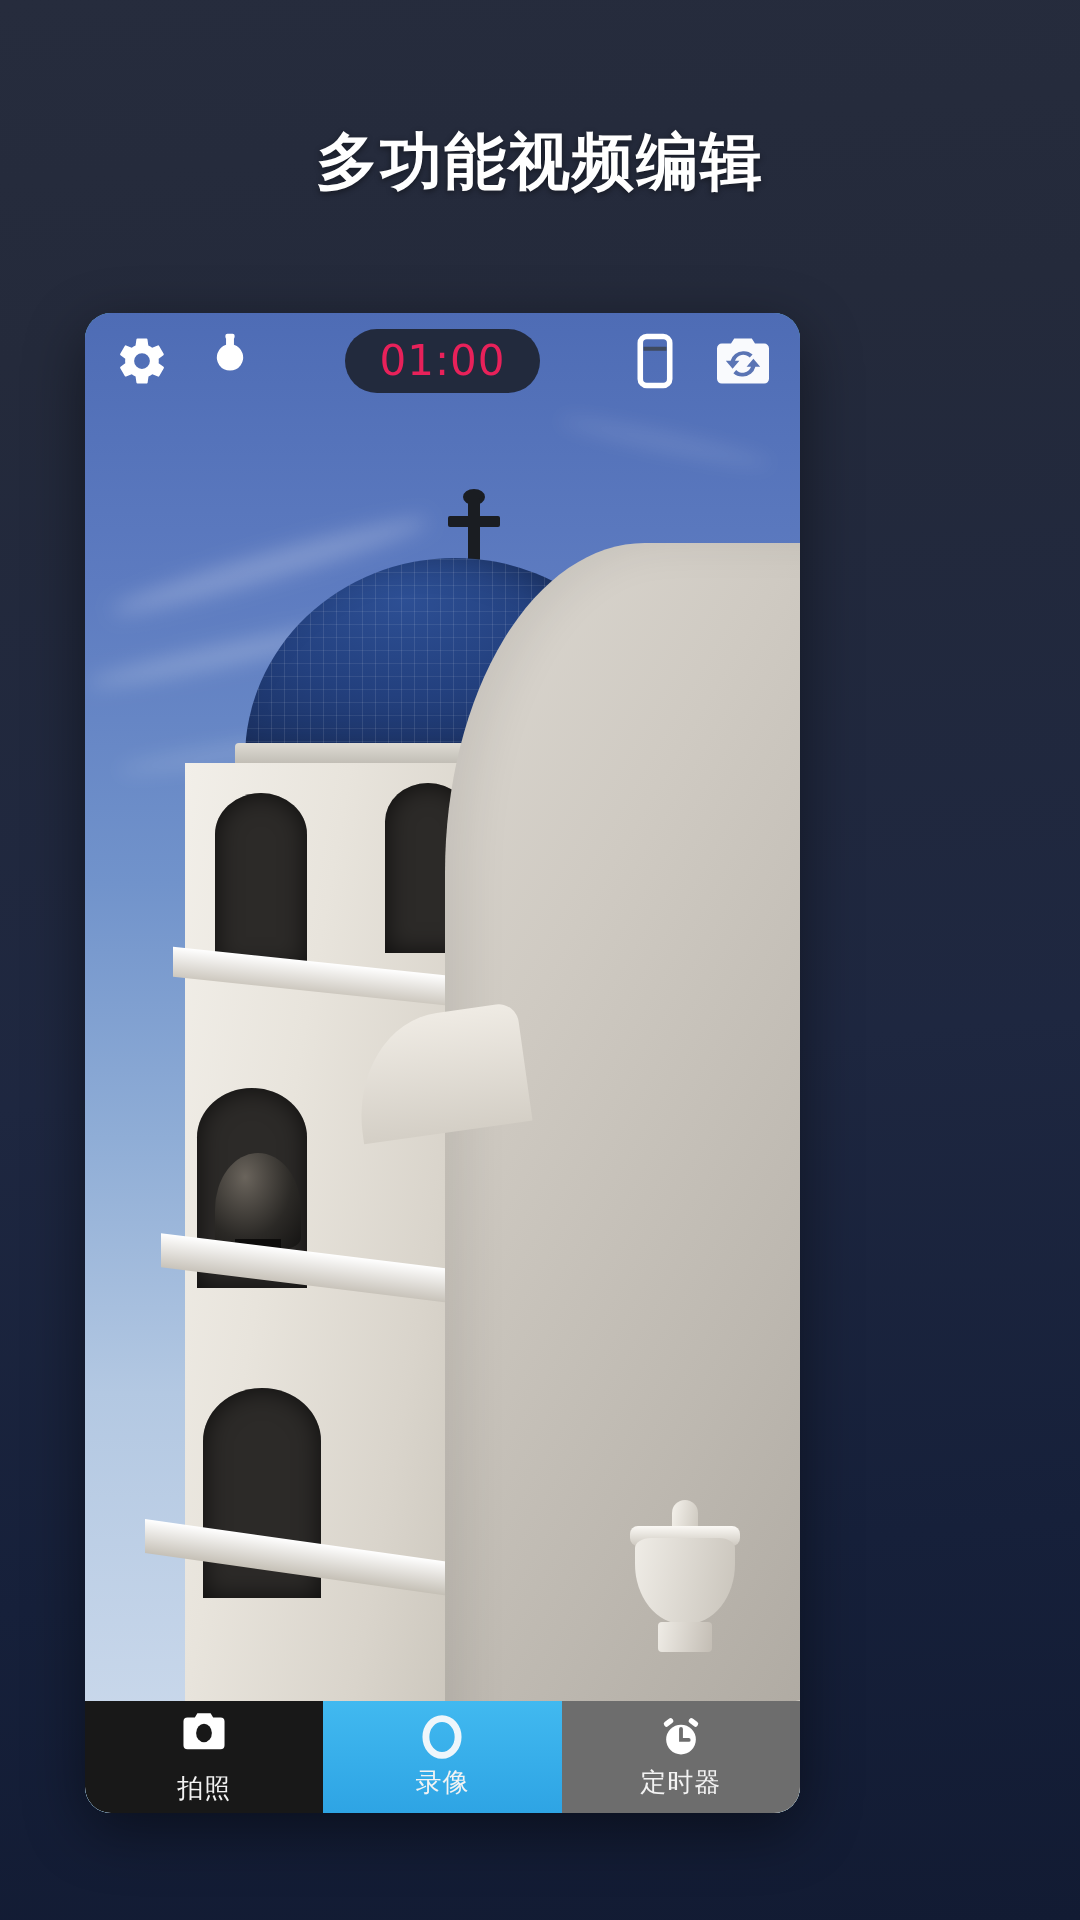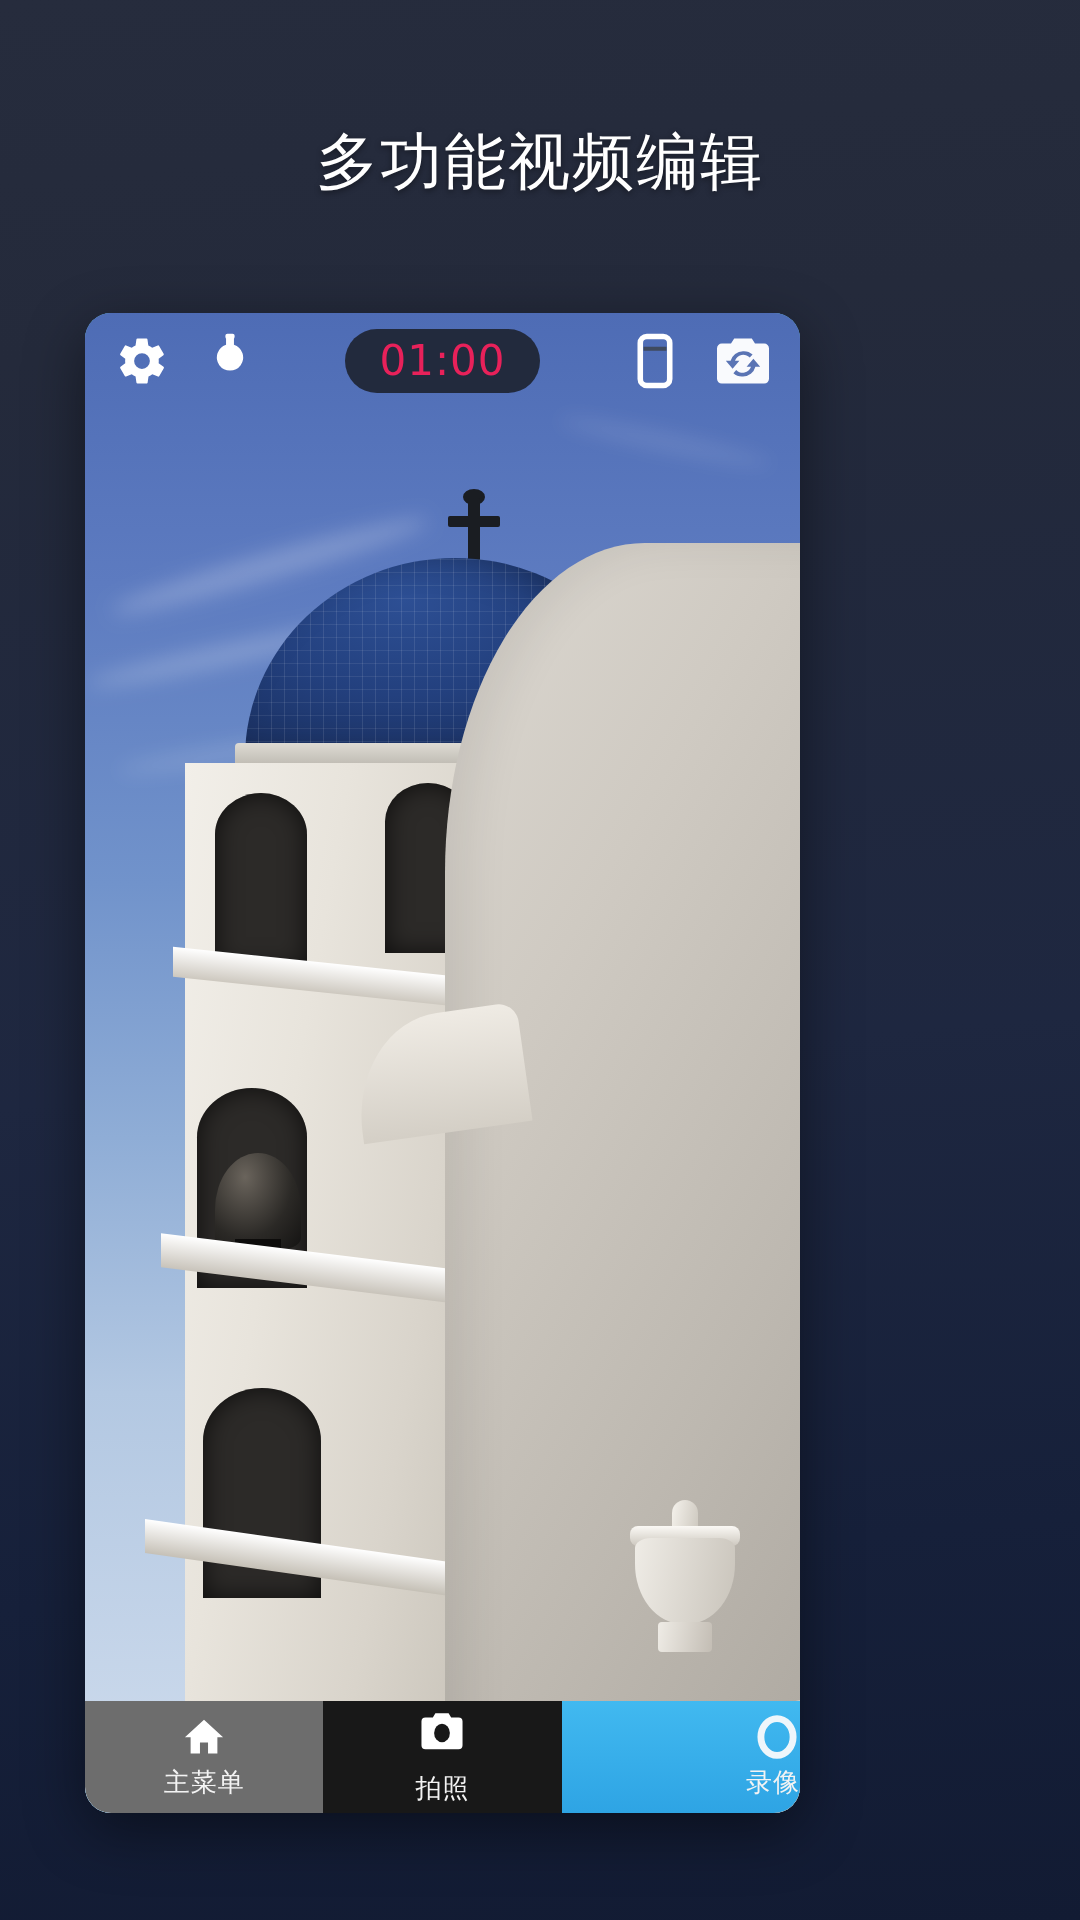--- a/index.html
+++ b/index.html
@@ -11,21 +11,21 @@
     position:relative;
   }
 
   
   .headline {
     position:absolute;
     top:120px; left:0; width:1080px;
     text-align:center;
     color:#ffffff;
     font-size:62px;
-    font-weight:normal;
+    font-weight:bold;
     letter-spacing:2px;
     text-shadow:0 2px 6px rgba(0,0,0,.45);
     font-family:"DejaVu Sans","Liberation Sans",sans-serif;
   }
 
   
   .phone {
     position:absolute;
     left:85px; top:313px;
     width:715px; height:1500px;
@@ -210,21 +210,21 @@
   }
   .nav-item {
     flex:1;
     display:flex; flex-direction:column;
     align-items:center; justify-content:center;
     gap:5px;
     background:#6d6d6d;
     color:#f3f3f3;
   }
   .nav-item.dark   { background:#181818;gap:17px; }
-  .nav-item.active { background:linear-gradient(180deg,#41b9f0,#2ea4e4);align-items:flex-end; }
+  .nav-item.active { background:linear-gradient(180deg,#41b9f0,#2ea4e4); }
   .nav-label {
     font-size:26px;
     letter-spacing:1px;
     font-family:"DejaVu Sans","Liberation Sans",sans-serif;
   }
   .nav-icon { width:46px; height:46px; display:flex;align-items:center;justify-content:center;}
   .nav-icon svg{display:block;}
 </style>
 </head>
 <body>
@@ -306,28 +306,20 @@
           <path d="M9.6 1.2h8.8l1.6 2.6h4.6A2.4 2.4 0 0 1 27 6.2v15.2a2.4 2.4 0 0 1-2.4 2.4H3.4A2.4 2.4 0 0 1 1 21.4V6.2a2.4 2.4 0 0 1 2.4-2.4H8l1.6-2.6Z" opacity="0.97"></path>
           <path d="M14 7.6a6.4 6.4 0 0 0-6.2 4.8H5.4l3.4 4 3.4-4H10a4.4 4.4 0 0 1 7.4-1.6l1.4-1.5A6.4 6.4 0 0 0 14 7.6Z" fill="#5a74b4"></path>
           <path d="M14 20.2a6.4 6.4 0 0 0 6.2-4.8h2.4l-3.4-4-3.4 4H18a4.4 4.4 0 0 1-7.4 1.6L9.2 18.6a6.4 6.4 0 0 0 4.8 1.6Z" fill="#5a74b4"></path>
         </svg>
       </span>
     </div>
   </div>
 
   <div class="bottomnav">
 
-    <div class="nav-item">
-      <span class="nav-icon">
-        <svg width="44" height="44" viewBox="0 0 24 24" fill="#ffffff">
-          <path d="M12 2.6 1.6 12.1h3.1V21h5.1v-6h4.4v6h5.1v-8.9h3.1L12 2.6Z"></path>
-        </svg>
-      </span>
-      <span class="nav-label">主菜单</span>
-    </div>
 
     <div class="nav-item dark">
       <span class="nav-icon">
         <svg width="44" height="40" viewBox="0 0 24 21" fill="#ffffff">
           <path d="M8.4 0.8h7.2l1.4 2.3h4A2.2 2.2 0 0 1 23.2 5.3v13A2.2 2.2 0 0 1 21 20.5H3A2.2 2.2 0 0 1 0.8 18.3v-13A2.2 2.2 0 0 1 3 3.1h4l1.4-2.3Z"></path>
           <ellipse cx="12" cy="11.6" rx="4.3" ry="5" fill="#181818"></ellipse>
         </svg>
       </span>
       <span class="nav-label">拍照</span>
     </div>
@@ -335,15 +327,26 @@
     <div class="nav-item active">
       <span class="nav-icon">
         <svg width="46" height="46" viewBox="0 0 24 24">
           <ellipse cx="12" cy="12" rx="8.4" ry="9.6" fill="none" stroke="#eef6fb" stroke-width="3.6"></ellipse>
         </svg>
       </span>
       <span class="nav-label">录像</span>
     </div>
 
 
+    <div class="nav-item">
+      <span class="nav-icon">
+        <svg width="44" height="44" viewBox="0 0 24 24" fill="#ffffff">
+          <circle cx="12" cy="13.4" r="8.1"></circle>
+          <rect x="2.4" y="2.6" width="5.6" height="2.9" rx="1.2" transform="rotate(-38 5.2 4)"></rect>
+          <rect x="16" y="2.6" width="5.6" height="2.9" rx="1.2" transform="rotate(38 18.8 4)"></rect>
+          <path d="M12 7.6v6h4.2" stroke="#6d6d6d" stroke-width="2.1" fill="none" stroke-linecap="round"></path>
+        </svg>
+      </span>
+      <span class="nav-label">定时器</span>
+    </div>
 
   </div>
 </div>
 
 </body></html>

